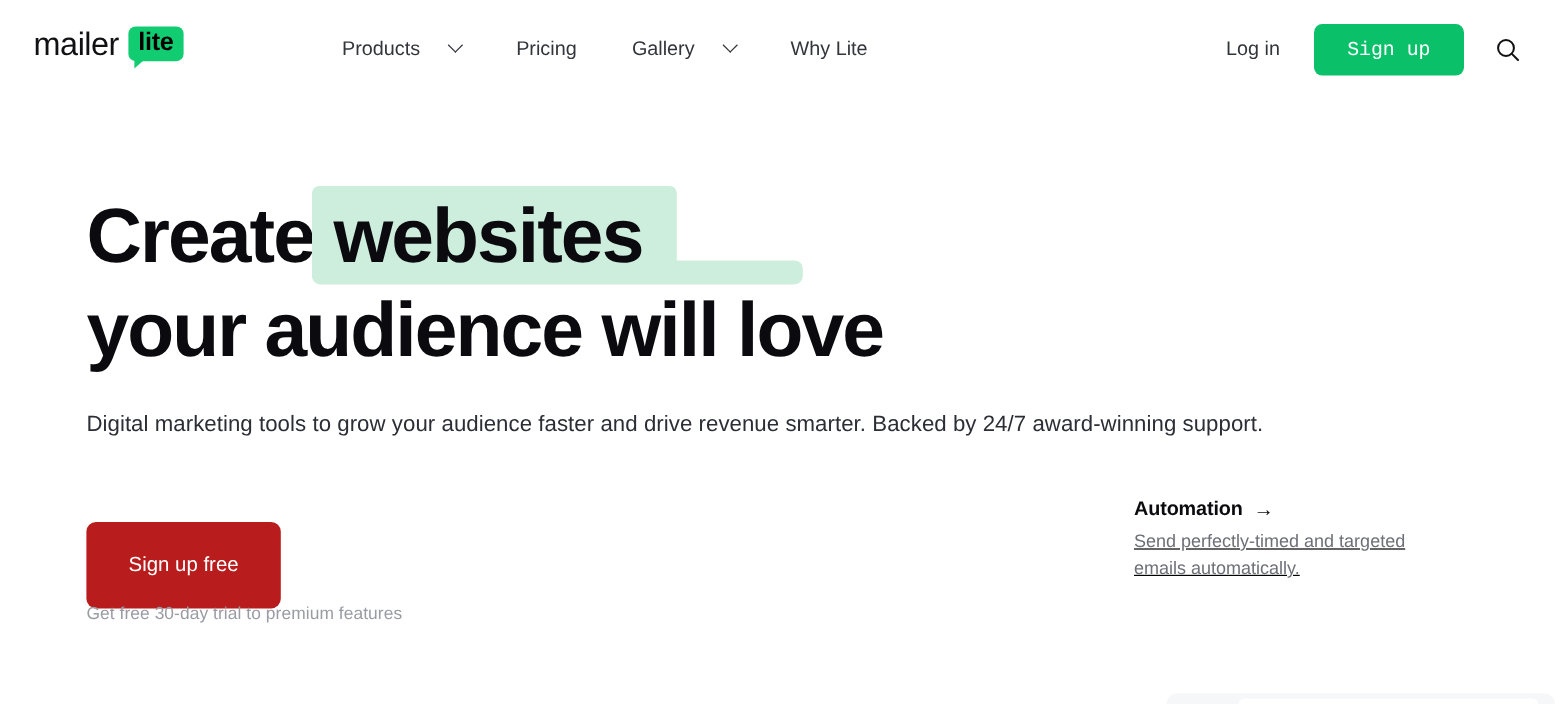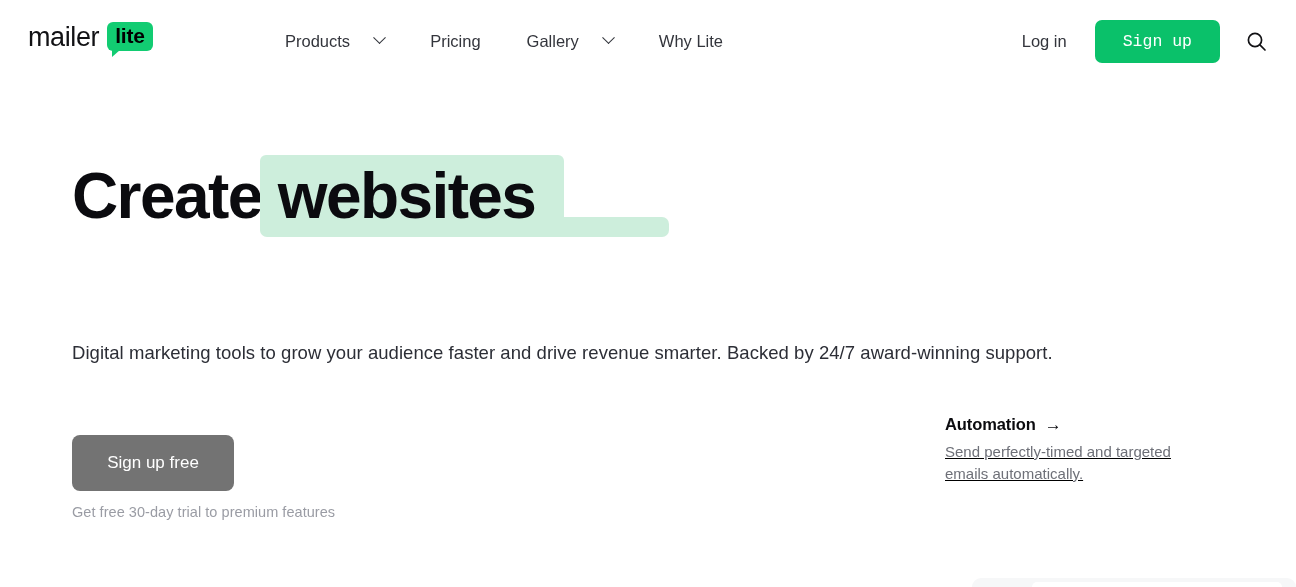--- a/index.html
+++ b/index.html
@@ -208,28 +208,28 @@
     font-size: 18.5px;
     line-height: 32px;
     color: #2c2e36;
     letter-spacing: 0.05px;
   }
 
   .cta-btn {
     position: absolute;
     left: 72px;
     top: 353px;
-    background: #737373;
+    background: #b91c1c;
     color: #ffffff;
     font-size: 17px;
     font-weight: 400;
     border: none;
     border-radius: 8px;
     width: 162px;
-    height: 56px;
+    height: 72px;
     line-height: 56px;
     cursor: pointer;
     font-family: "Liberation Sans", sans-serif;
   }
 
   .cta-note {
     position: absolute;
     left: 72px;
     top: 422px;
     font-size: 14.5px;
@@ -335,20 +335,21 @@
         </svg>
       </button>
     </div>
 
   </header>
 
   <section class="hero">
 
     <h1 class="headline">
       <span>Create </span><span class="hl-wrap"><span class="hl-mint-top"></span><span class="hl-mint-bottom"></span><span class="hl-text">websites</span></span><br>
+      <span class="headline-line2">your audience will love</span>
     </h1>
 
     <p class="subhead">Digital marketing tools to grow your audience faster and drive revenue smarter. Backed by 24/7 award-winning support.</p>
 
     <button class="cta-btn">Sign up free</button>
 
     <p class="cta-note">Get free 30-day trial to premium features</p>
 
   </section>
 

